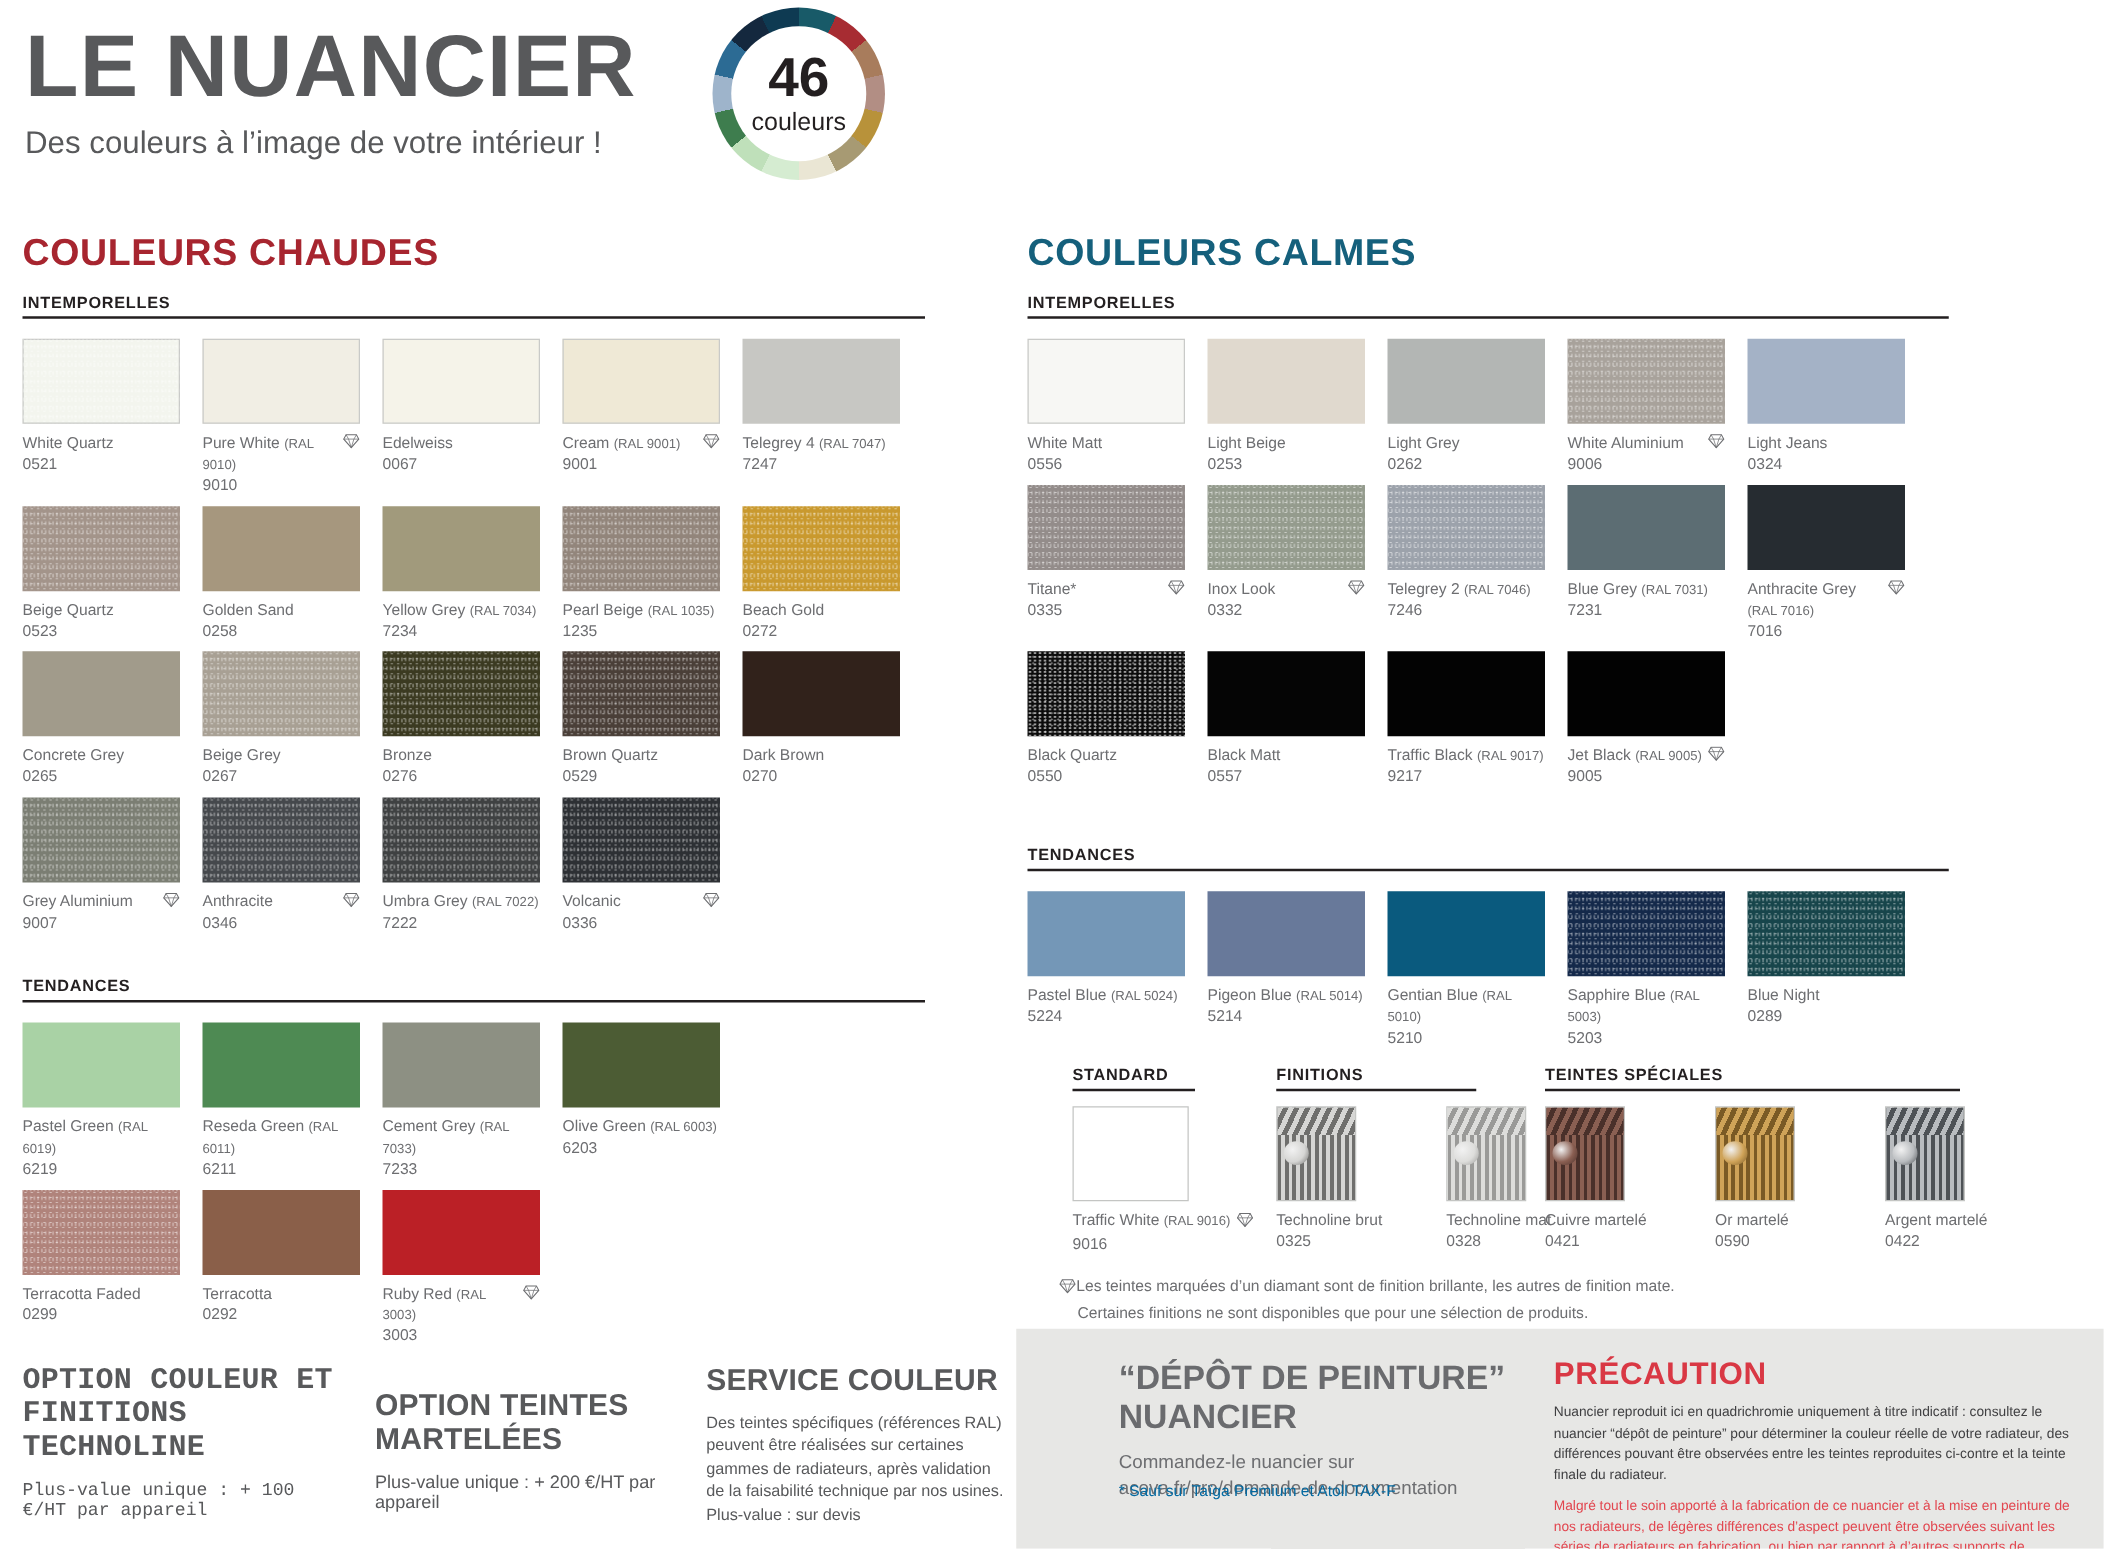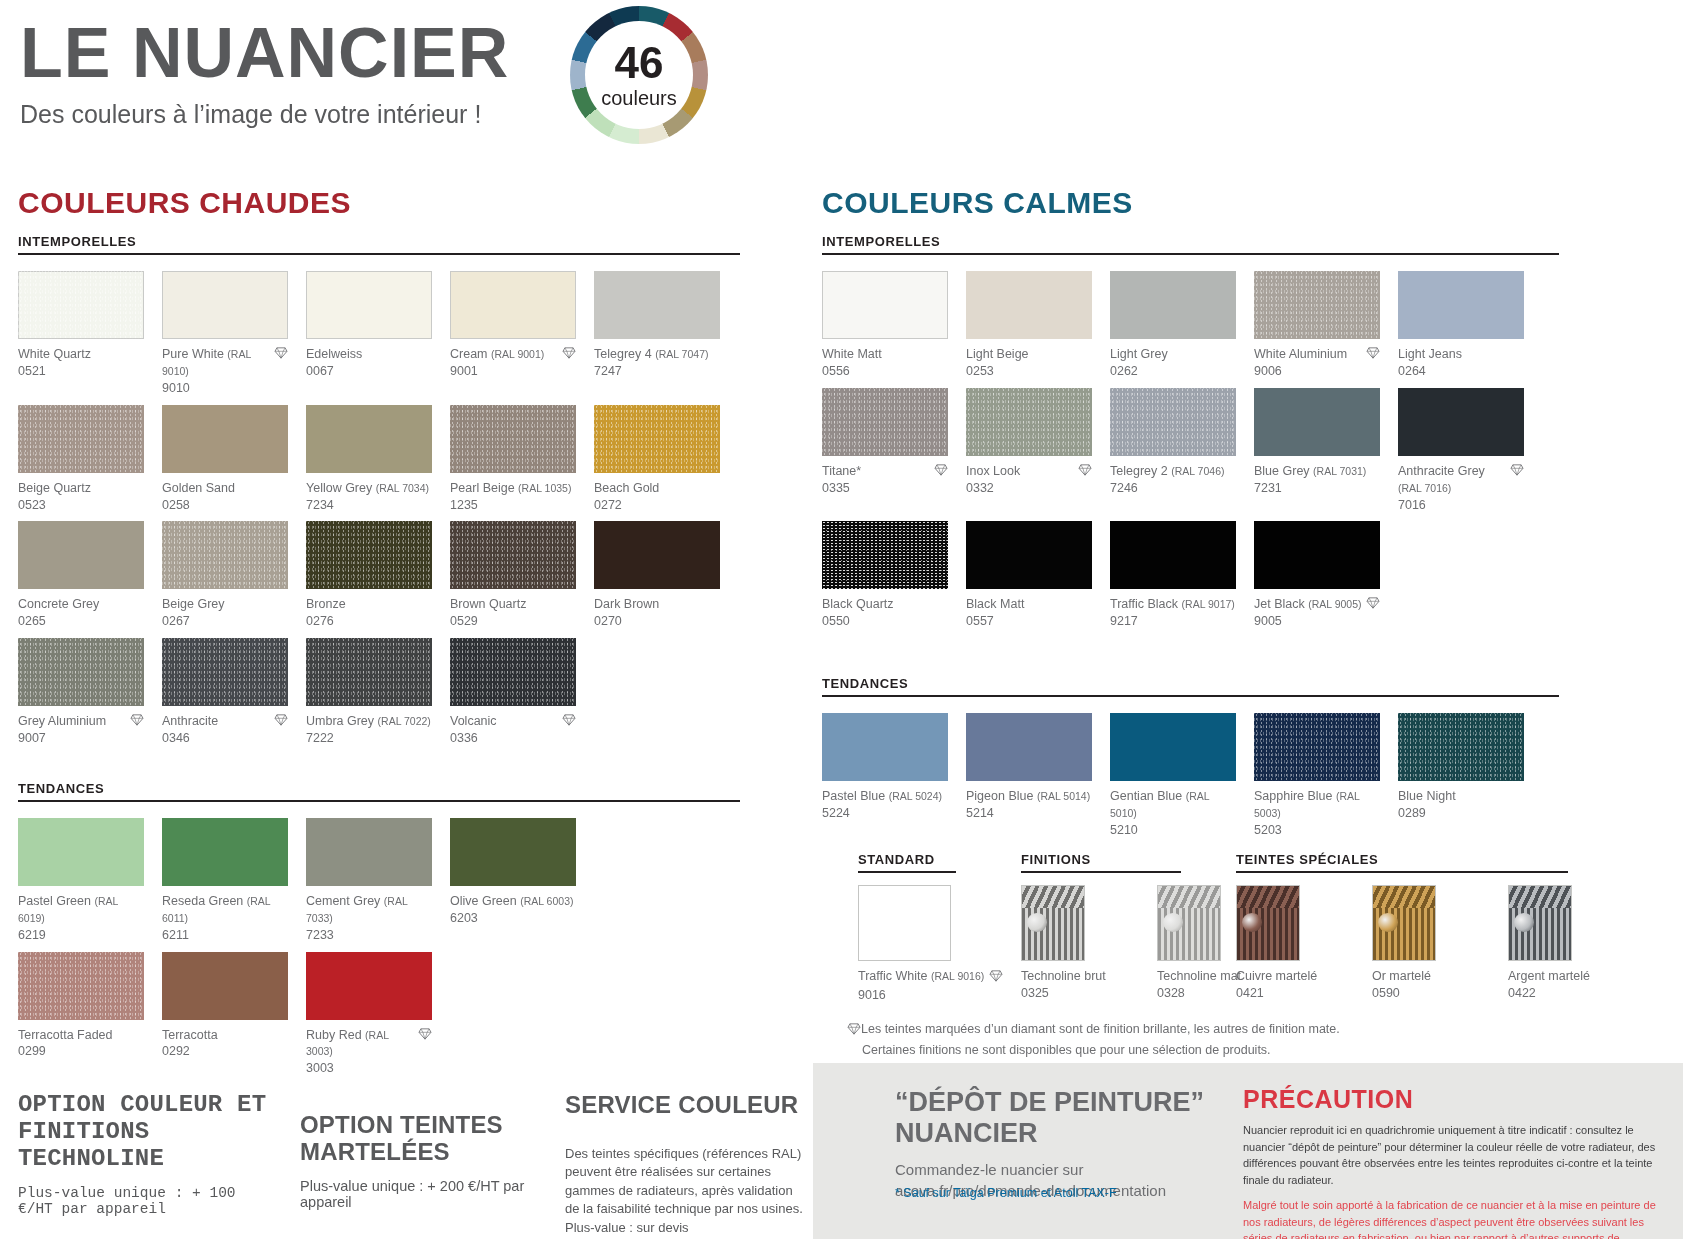--- a/index.html
+++ b/index.html
@@ -62,21 +62,21 @@
   
   .footnote{position:absolute;left:842px;top:1020px;font-size:12.5px;color:#6D6E71;line-height:1.55;}
   .footnote .fn2{padding-left:20px;}
   
   .opt{position:absolute;top:1092px;}
   #opt0{left:18px;width:258px;font-family:Liberation Mono, monospace;}
   #opt1{left:300px;width:248px;margin-top:20px;}
   #opt2{left:565px;width:238px;}
   .opt-title{font-size:24px;font-weight:700;color:#58595B;line-height:1.12;letter-spacing:.2px;}
   .opt-text{font-size:14.5px;color:#58595B;margin-top:12px;}
-  #opt2 .opt-text{font-size:13px;line-height:1.42;margin-top:26px;}
+  #opt2 .opt-text{font-size:13px;line-height:1.42;margin-top:10px;}
   
   .panel{position:absolute;left:813px;top:1063px;right:0;bottom:0;background:#E7E7E5;}
   .nuancier{position:absolute;left:82px;top:24px;}
   .n-title{font-size:27px;font-weight:700;color:#6A6B6E;line-height:1.15;}
   .n-text{font-size:15px;color:#6D6E71;margin-top:10px;line-height:1.4;width:310px;}
   .n-note{position:absolute;left:82px;top:123px;font-size:12.5px;color:#0369a1;}
   .precaution{position:absolute;left:430px;top:22px;width:428px;}
   .p-title{font-size:25px;font-weight:700;color:#D93844;letter-spacing:.5px;}
   .p-text{font-size:11px;color:#3F3F41;line-height:1.5;margin-top:8px;}
   .p-warn{font-size:11px;color:#E2464F;line-height:1.5;margin-top:9px;}
@@ -294,21 +294,21 @@
               <div class="swatch speckle-light" style="background: rgb(168, 162, 155);"></div>
               <div class="cell-label has-diamond">White Aluminium<span class="dmark"><svg width="14" height="12" viewBox="0 0 16 14">
                     <path d="M3.2 1 L12.8 1 L15 5 L8 13 L1 5 Z" fill="none" stroke="#6d6e71" stroke-width="1"></path>
                     <path d="M1 5 L15 5 M5.5 5 L8 13 L10.5 5 M3.2 1 L5.5 5 M12.8 1 L10.5 5" stroke="#6d6e71" fill="none" stroke-width=".7"></path>
                   </svg></span></div>
               <div class="code">9006</div>
             </div>
             <div class="cell">
               <div class="swatch" style="background: rgb(164, 178, 198);"></div>
               <div class="cell-label">Light Jeans</div>
-              <div class="code">0264</div>
+              <div class="code">0324</div>
             </div>
           </div>
           <div class="srow">
             <div class="cell">
               <div class="swatch speckle-light" style="background: rgb(147, 140, 138);"></div>
               <div class="cell-label has-diamond">Titane*<span class="dmark"><svg width="14" height="12" viewBox="0 0 16 14">
                     <path d="M3.2 1 L12.8 1 L15 5 L8 13 L1 5 Z" fill="none" stroke="#6d6e71" stroke-width="1"></path>
                     <path d="M1 5 L15 5 M5.5 5 L8 13 L10.5 5 M3.2 1 L5.5 5 M12.8 1 L10.5 5" stroke="#6d6e71" fill="none" stroke-width=".7"></path>
                   </svg></span></div>
               <div class="code">0335</div>

